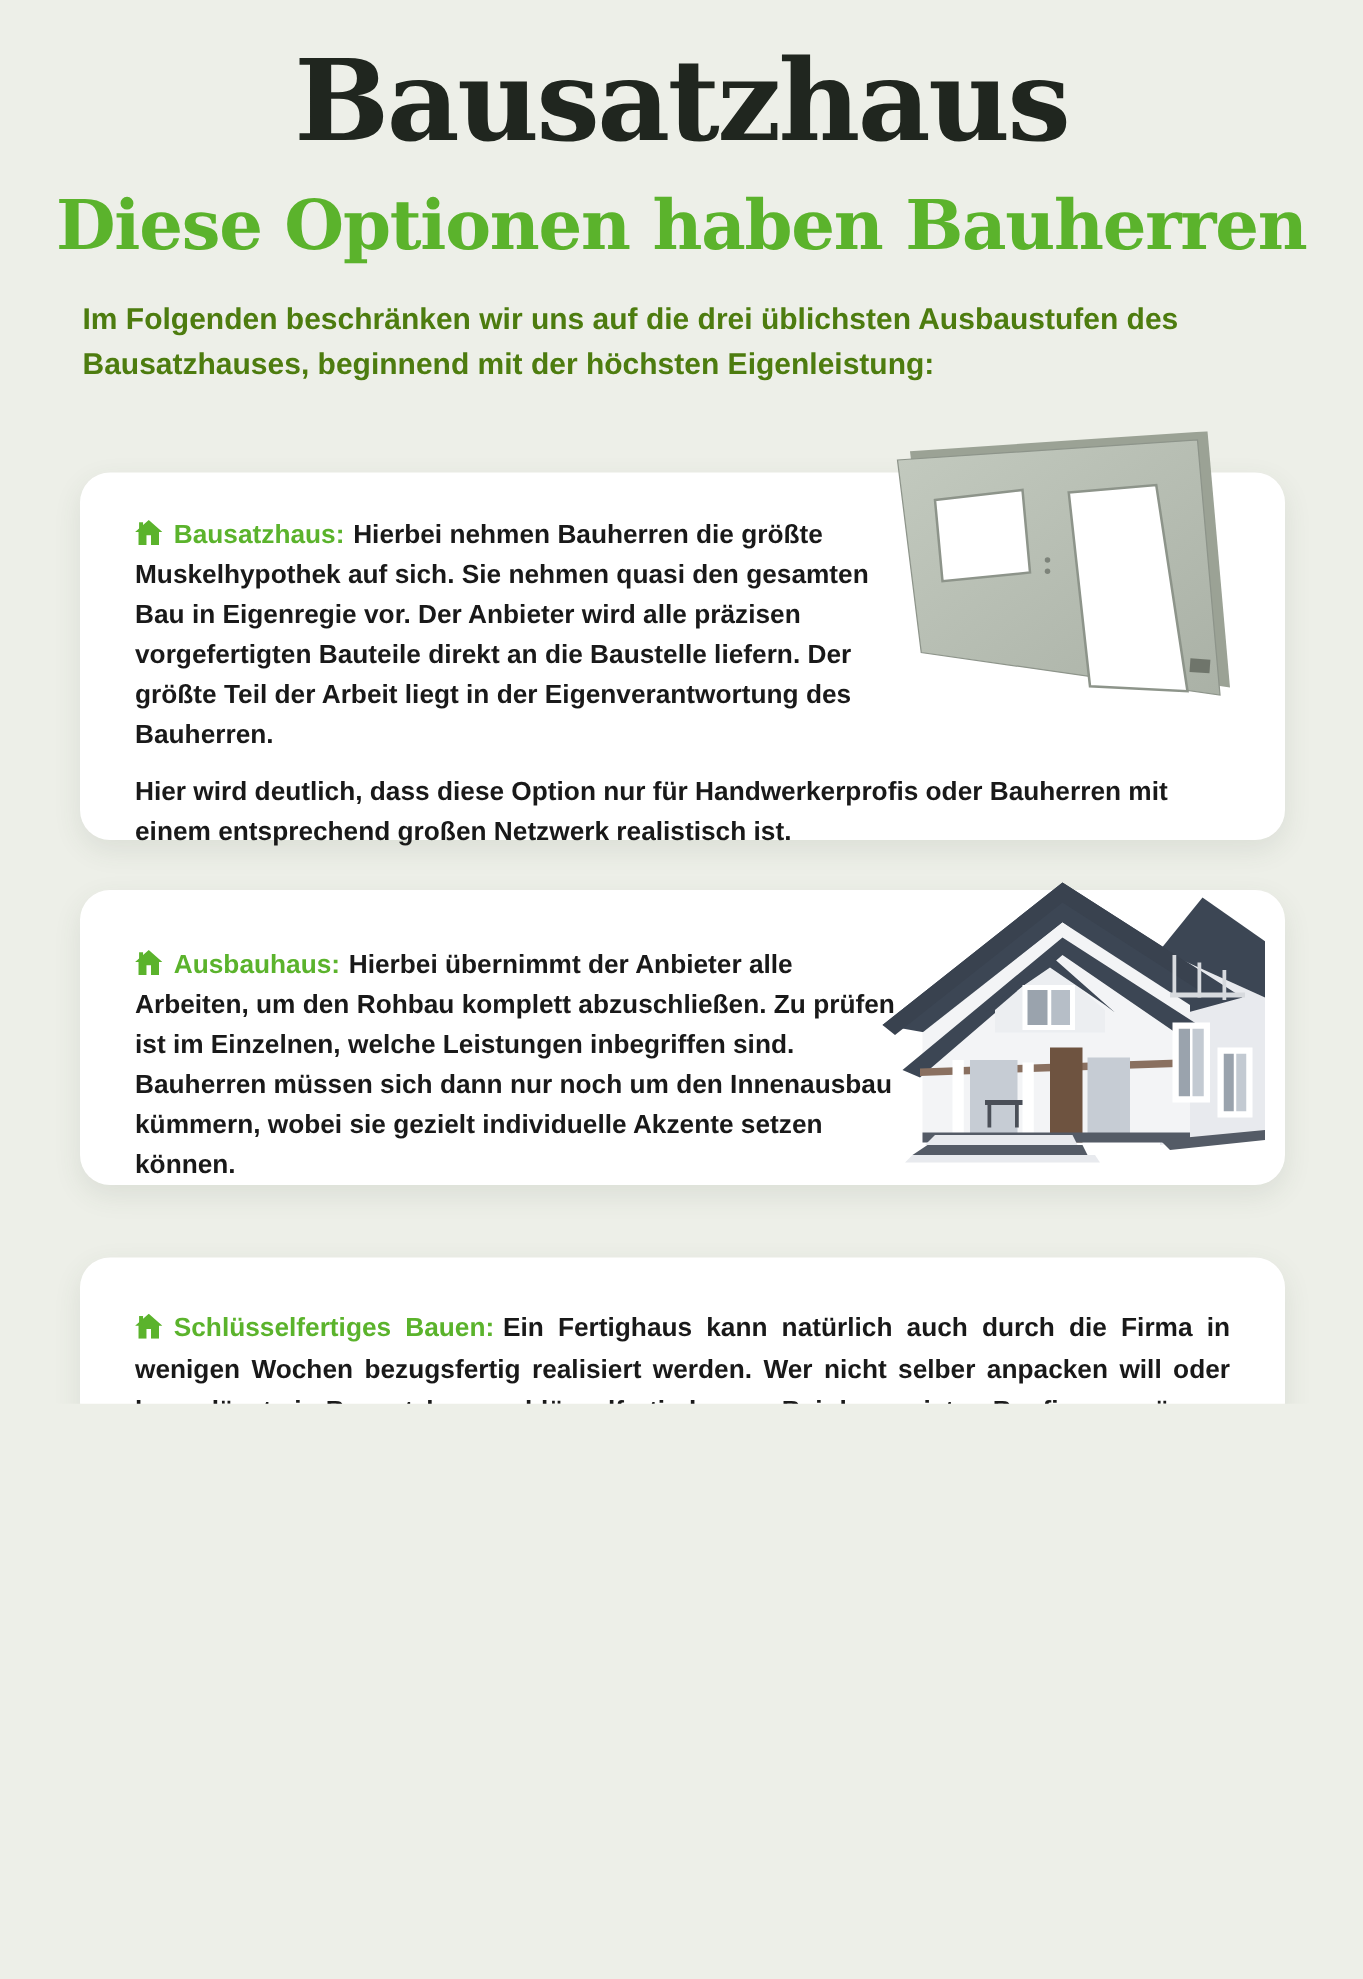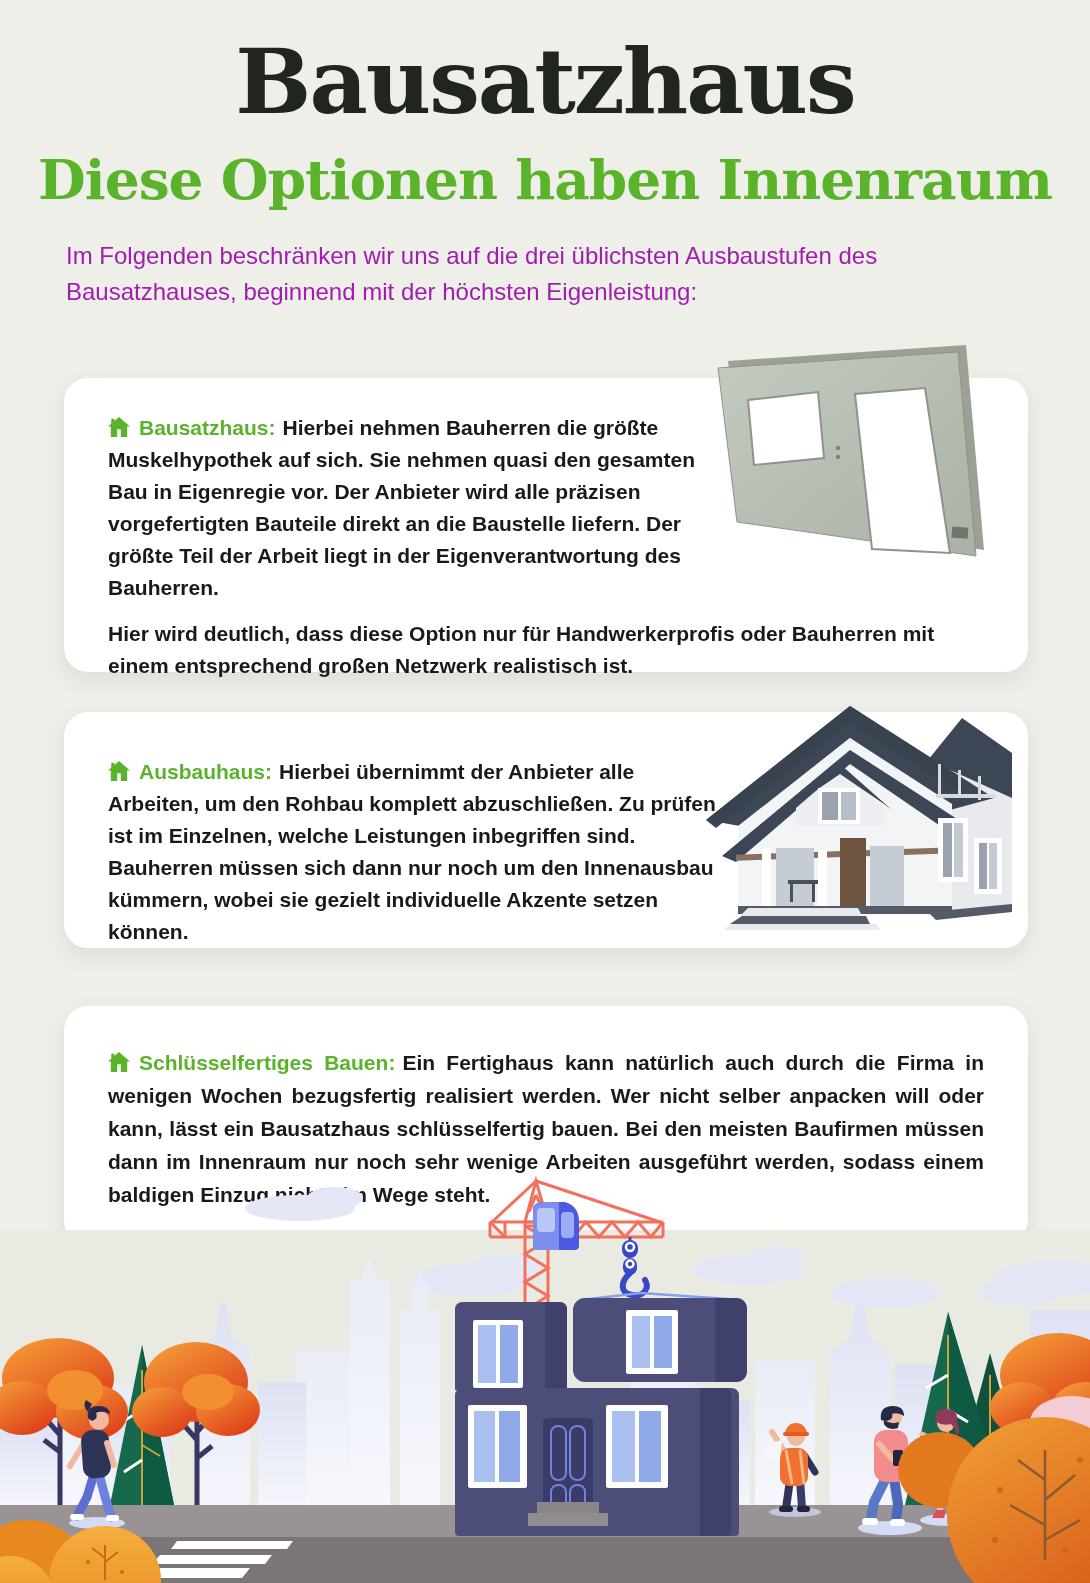--- a/index.html
+++ b/index.html
@@ -1,26 +1,26 @@
 <!DOCTYPE html>
 <html><head>
 <meta charset="utf-8">
 <style>
   html,body{margin:0;padding:0;}
   body{width:1090px;height:1583px;background:#edefe8;font-family:"Liberation Sans",sans-serif;overflow:hidden;}
-  .page{position:relative;width:1090px;height:1583px;background:#edefe8;overflow:hidden;}
+  .page{position:relative;width:1090px;height:1123px;background:#edefe8;overflow:hidden;}
 
   .title{position:absolute;top:34px;left:0;width:100%;text-align:center;
          font-family:"DejaVu Serif",serif;font-weight:bold;font-size:90px;line-height:1.05;
          color:#20261f;letter-spacing:-2px;margin:0;}
   .subtitle{position:absolute;top:150px;left:0;width:100%;text-align:center;
          font-family:"DejaVu Serif",serif;font-weight:bold;font-size:55px;line-height:1.1;
          color:#5bb32c;letter-spacing:-1px;margin:0;}
   .intro{position:absolute;top:238px;left:66px;width:958px;margin:0;
-         font-size:24px;font-weight:normal;color:#a21caf;line-height:36px;}
+         font-size:24px;font-weight:bold;color:#4d7c0f;line-height:36px;}
 
   .card{position:absolute;left:64px;width:964px;background:#ffffff;border-radius:24px;
         box-shadow:0 8px 22px rgba(60,80,60,.10);box-sizing:border-box;z-index:1;}
   .card1{top:378px;height:294px;padding:34px 44px 0 44px;}
   .card2{top:712px;height:236px;padding:44px 44px 0 44px;}
   .card3{top:1006px;height:238px;padding:40px 44px 0 44px;}
   .card p{margin:0;font-size:21px;font-weight:bold;color:#191919;line-height:32px;}
   .card .para2{margin-top:14px;}
   .card3 p{text-align:justify;line-height:33px;}
   .green-label{color:#5bb32c;margin-right:7px;white-space:nowrap;}
@@ -34,21 +34,21 @@
   .house-img{left:700px;top:698px;width:320px;height:234px;}
 
   .scene{position:absolute;left:0;top:1160px;width:1090px;height:423px;z-index:3;pointer-events:none;}
 </style>
 </head>
 <body>
 
 <div class="page">
 
   <h1 class="title">Bausatzhaus</h1>
-  <h2 class="subtitle">Diese Optionen haben Innenraum</h2>
+  <h2 class="subtitle">Diese Optionen haben Bauherren</h2>
   <p class="intro">Im Folgenden beschränken wir uns auf die drei üblichsten Ausbaustufen des Bausatzhauses, beginnend mit der höchsten Eigenleistung:</p>
 
   <div class="card card2">
     <div class="img-spacer sp2"></div>
     <p><span class="house-ic"><svg viewBox="0 0 24 22" width="22" height="20">
             <rect x="3.5" y="2" width="3.5" height="7" fill="#5bb32c"></rect>
             <path d="M12 0 L24 10.5 L21 10.5 L21 22 L14 22 L14 13.5 L10 13.5 L10 22 L3 22 L3 10.5 L0 10.5 Z" fill="#5bb32c"></path>
           </svg></span><span class="green-label">Ausbauhaus:</span><span>Hierbei übernimmt der Anbieter alle Arbeiten, um den Rohbau komplett abzuschließen. Zu prüfen ist im Einzelnen, welche Leistungen inbegriffen sind. Bauherren müssen sich dann nur noch um den Innenausbau kümmern, wobei sie gezielt individuelle Akzente setzen können.</span></p>
   </div>
 

